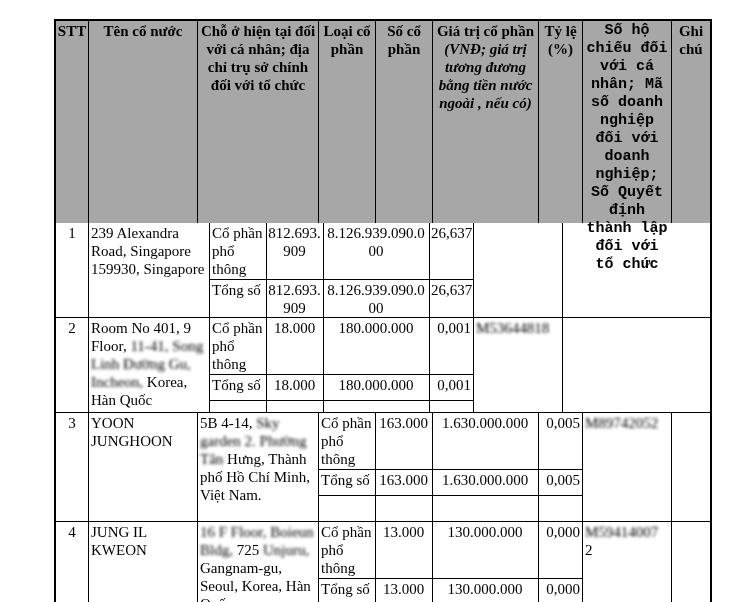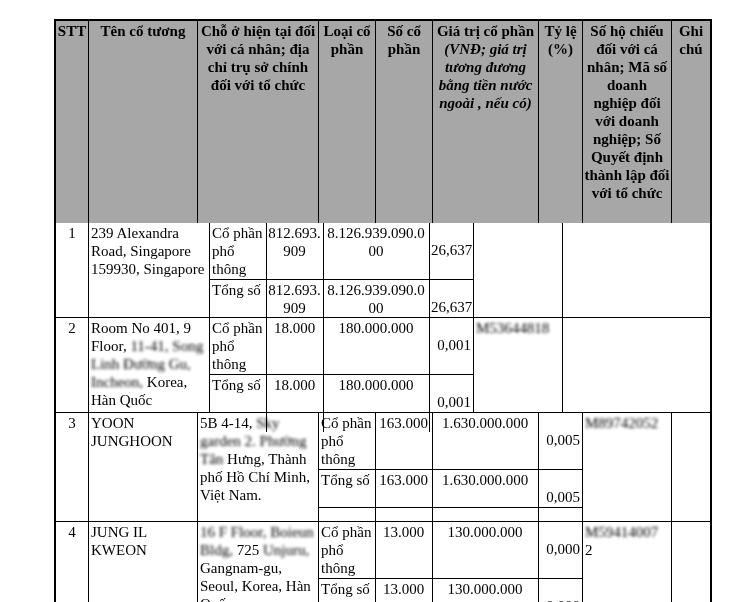--- a/index.html
+++ b/index.html
@@ -21,21 +21,21 @@
     font-weight:bold; text-align:center; line-height:18px;
   }
   .hcell:last-child { border-right:0; }
   .h-stt  { width:33px; }
   .h-name { width:109px; }
   .h-addr { width:121px; }
   .h-loai { width:57px; }
   .h-so   { width:57px; }
   .h-gia  { width:106px; }
   .h-tyle { width:44px; }
-  .h-pass { width:89px; }
+  .h-pass { width:89px;font-family:Liberation Mono, monospace; }
   .h-note { width:38px; }
   .h-italic { font-style:italic; display:block; }
   
   .trow { display:flex; border-bottom:1px solid #000; background:#fff; }
   .r1 { height:95px; }
   .r2 { height:95px; }
   .r3 { height:109px; }
   .r4 { height:124px; border-bottom:0; }
   .cell { border-right:1px solid #000; padding:1px 2px; overflow:hidden; }
   .c-stt  { width:33px; text-align:center; }
@@ -51,36 +51,36 @@
   .srow { display:flex; border-bottom:1px solid #000; }
   .srow.s1 { flex:0 0 55px; }
   .srow.s2 { flex:0 0 26px; }
   .no-fill .srow.s2 { flex:1 1 auto; border-bottom:0; }
   .sfill { flex:1 1 auto; display:flex; }
   .scell { border-right:1px solid #000; padding:1px 2px; overflow:hidden; }
   .scell.last { border-right:0; }
   .w-loai { width:57px; }
   .w-so   { width:57px; }
   .w-gia  { width:106px; }
-  .w-tyle { width:43px;margin-top:17px; }
+  .w-tyle { width:43px; }
   .num { text-align:center; word-break:break-all; padding:1px 2px 1px 1px; }
   .ratio { text-align:right; white-space:nowrap; word-break:normal; }
   
   .blur { filter:blur(1.4px); }
   .idc { display:block; }
 </style>
 </head>
 <body>
 
 <div class="page">
   <div class="doc-table">
 
     <div class="thead">
       <div class="hcell h-stt">STT</div>
-      <div class="hcell h-name">Tên cổ tương</div>
+      <div class="hcell h-name">Tên cổ nước</div>
       <div class="hcell h-addr">Chỗ ở hiện tại đối với cá nhân; địa chỉ trụ sở chính đối với tổ chức</div>
       <div class="hcell h-loai">Loại cổ phần</div>
       <div class="hcell h-so">Số cổ phần</div>
       <div class="hcell h-gia">
         <span>Giá trị cổ phần</span>
         <span class="h-italic">(VNĐ; giá trị tương đương bằng tiền nước ngoài , nếu có)</span>
       </div>
       <div class="hcell h-tyle">Tỷ lệ (%)</div>
       <div class="hcell h-pass">Số hộ chiếu đối với cá nhân; Mã số doanh nghiệp đối với doanh nghiệp; Số Quyết định thành lập đối với tổ chức</div>
       <div class="hcell h-note">Ghi chú</div>

